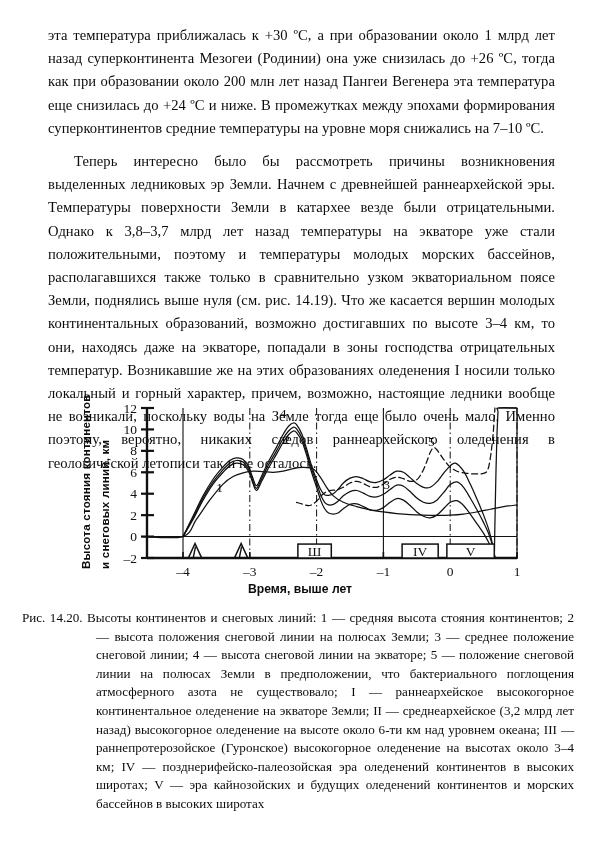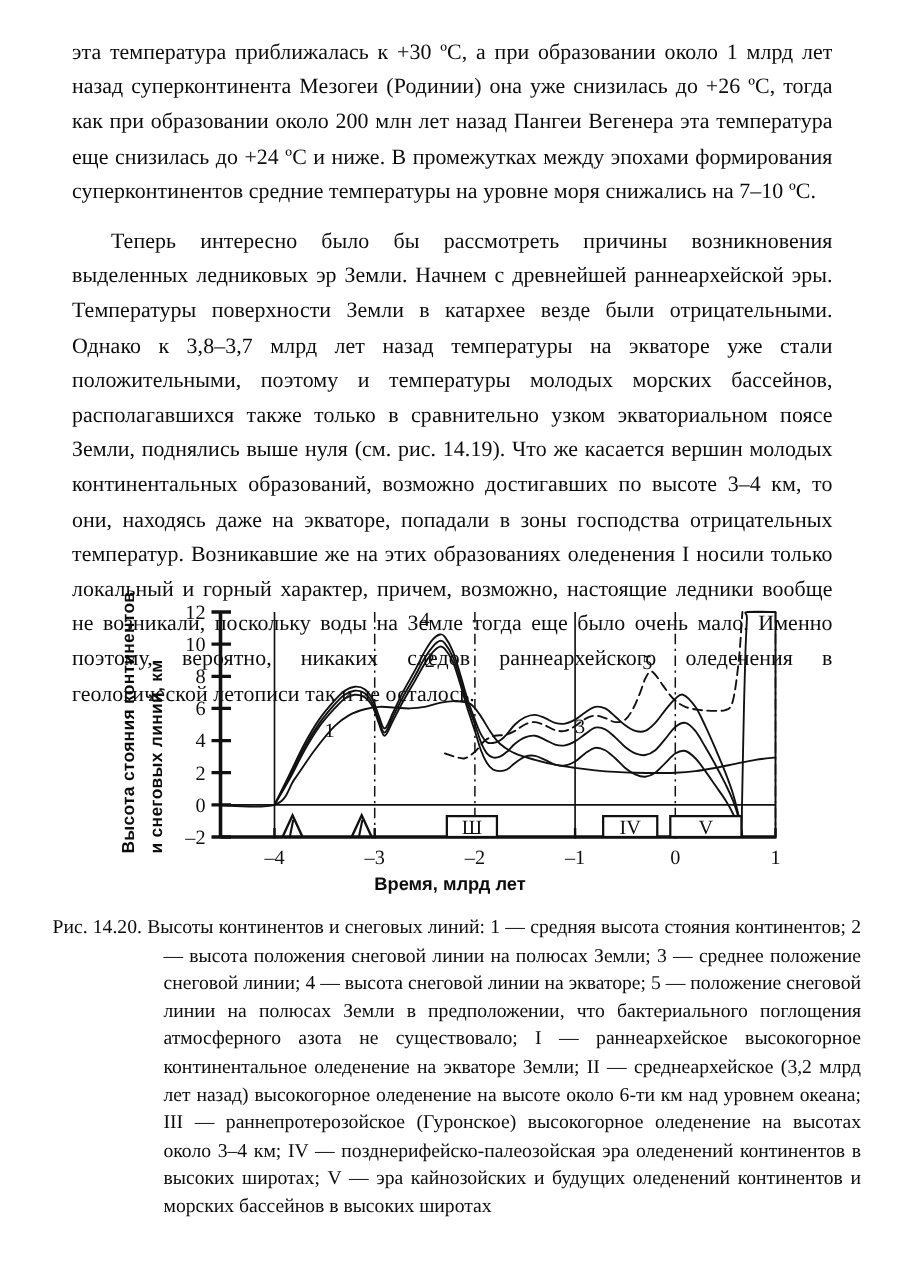--- a/index.html
+++ b/index.html
@@ -56,21 +56,21 @@
     font-size:12.2px;
   }
 
   .caption{
     position:absolute;
     left:22px; top:609px; width:552px;
     font-size:13.1px;
     line-height:18.6px;
     text-align:justify;
   }
-  .cap-block{ text-align:justify;margin-left:13px; }
+  .cap-block{ text-align:justify; }
   .cap-hang{
     padding-left:74px;
     text-indent:-74px;
   }
 </style>
 </head>
 <body>
 
 <div class="page">
 
@@ -153,19 +153,19 @@
         </g>
         <g>
           <rect x="446.86" y="152.07142857142856" width="47.428" height="13.928571428571445" fill="#fff" stroke="#111" stroke-width="1.5"></rect>
           <text x="470.574" y="164.03571428571428" text-anchor="middle" font-size="13.5" fill="#111">V</text>
         </g>
         <line x1="498.296" y1="16" x2="517" y2="16" stroke="#111" stroke-width="1.3"></line>
         <line x1="517" y1="16" x2="517" y2="166" stroke="#111" stroke-width="1.3"></line>
       </svg>
   </div>
 
-  <div class="xlabel">Время, млрд лет</div>
+  <div class="xlabel">Время, выше лет</div>
 
   <div class="caption">
     <div class="cap-block cap-hang"><span>Рис. 14.20.</span> <span>Высоты континентов и снеговых линий: 1 — средняя высота стояния континентов; 2 — высота положения снеговой линии на полюсах Земли; 3 — среднее положение снеговой линии; 4 — высота снеговой линии на экваторе; 5 — положение снеговой линии на полюсах Земли в предположении, что бактериального поглощения атмосферного азота не существовало; I — раннеархейское высокогорное континентальное оледенение на экваторе Земли; II — среднеархейское (3,2 млрд лет назад) высокогорное оледенение на высоте около 6-ти км над уровнем океана; III — раннепротерозойское (Гуронское) высокогорное оледенение на высотах около 3–4 км; IV — позднерифейско-палеозойская эра оледенений континентов в высоких широтах; V — эра кайнозойских и будущих оледенений континентов и морских бассейнов в высоких широтах</span></div>
   </div>
 
 </div>
 
 </body></html>

